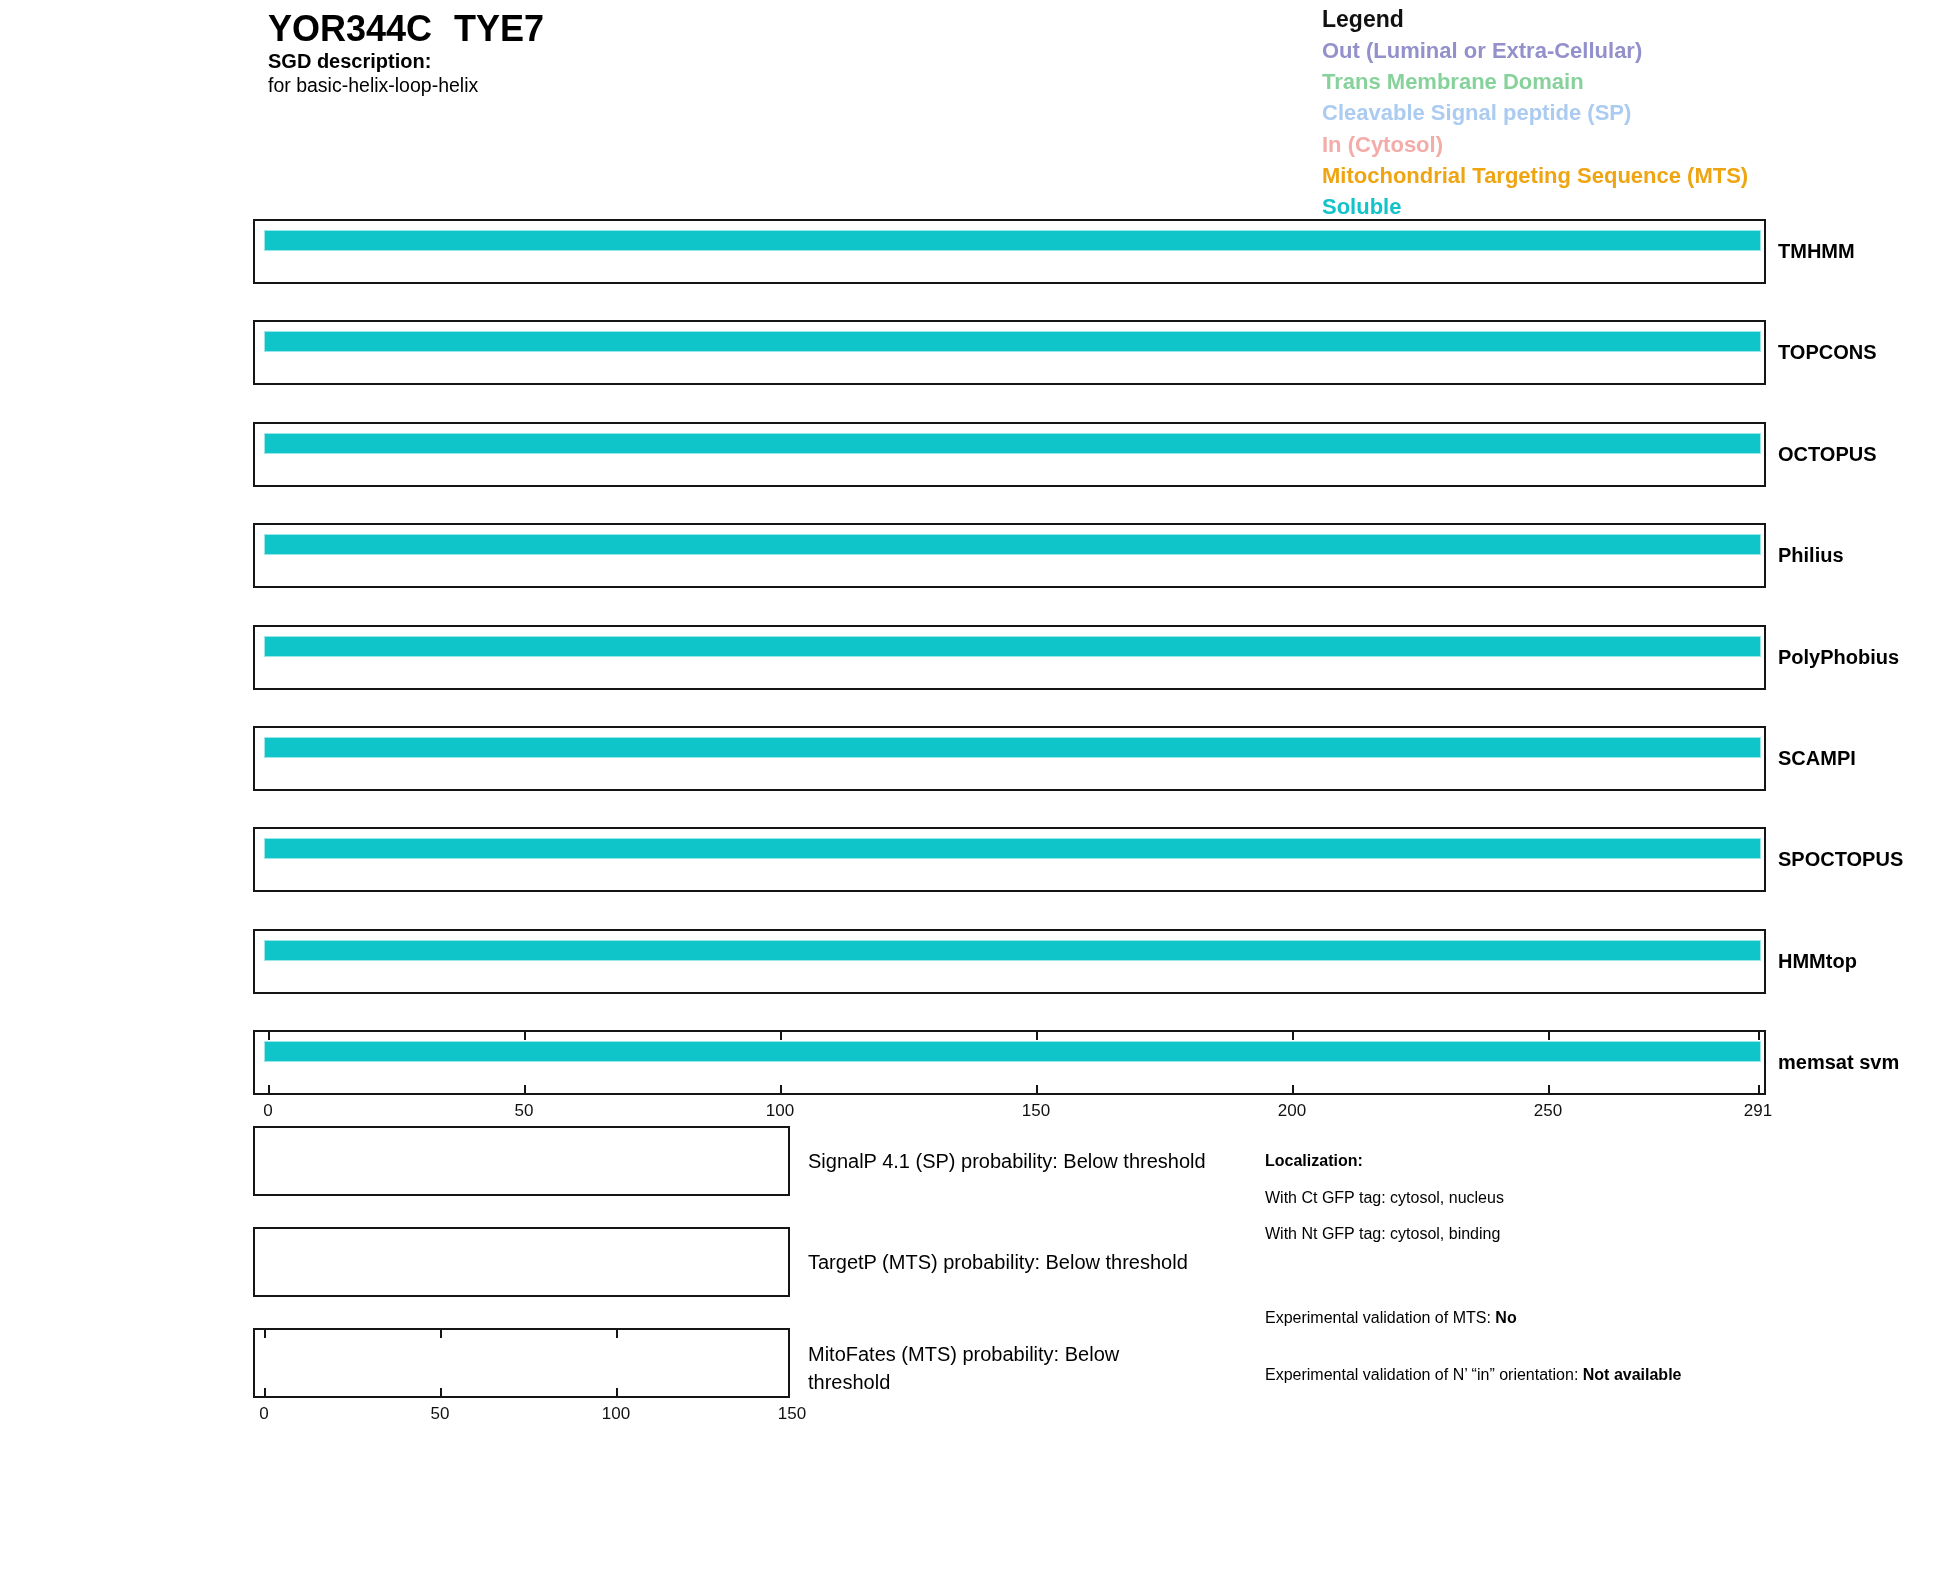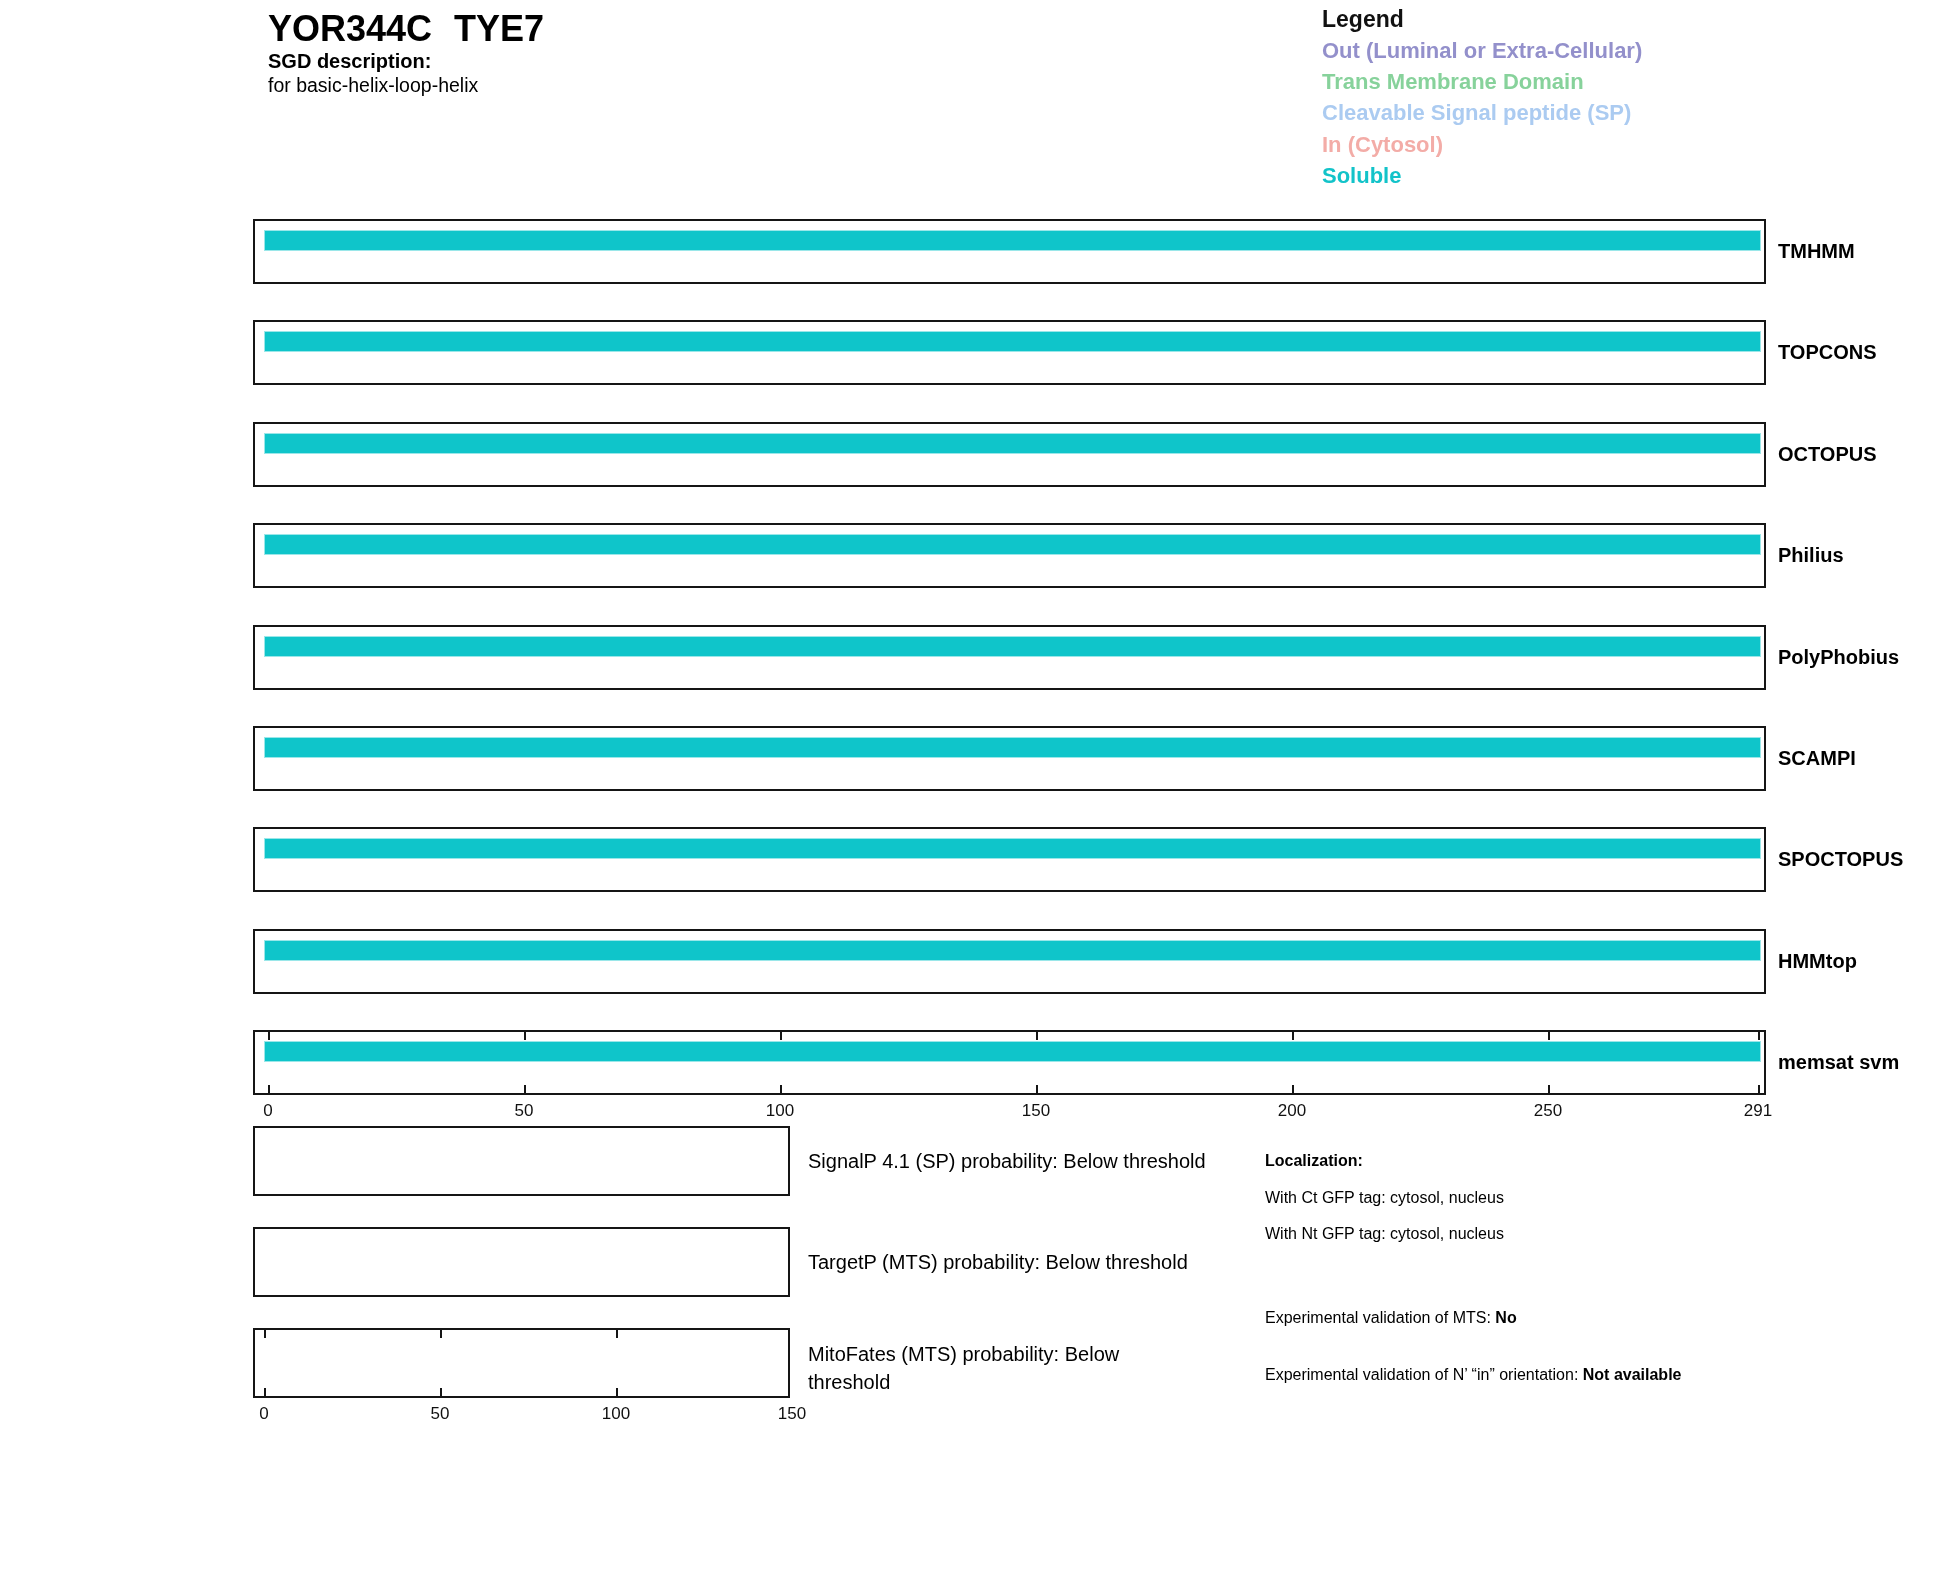--- a/index.html
+++ b/index.html
@@ -38,20 +38,21 @@
       <div>for basic-helix-loop-helix</div>
     </div>
 
   <div class="legend">
     <div class="legend-title">Legend</div>
     <div id="legend-items">
         <div class="legend-item" style="color: rgb(147, 144, 203);">Out (Luminal or Extra-Cellular)</div>
         <div class="legend-item" style="color: rgb(135, 210, 155);">Trans Membrane Domain</div>
         <div class="legend-item" style="color: rgb(171, 203, 241);">Cleavable Signal peptide (SP)</div>
         <div class="legend-item" style="color: rgb(243, 172, 167);">In (Cytosol)</div>
+        <div class="legend-item" style="color: rgb(239, 165, 18);">Mitochondrial Targeting Sequence (MTS)</div>
         <div class="legend-item" style="color: rgb(18, 195, 201);">Soluble</div>
       </div>
   </div>
 
   <div id="tracks">
       <div class="track-box" style="left: 253px; top: 219px; width: 1513px; height: 65px;">
         <div class="track-bar" style="width: 1495px; height: 19px; background: rgb(15, 197, 202);"></div>
       </div>
       <div class="track-label" style="left: 1778px; top: 219px; height: 65px;">TMHMM</div>
       <div class="track-box" style="left: 253px; top: 320px; width: 1513px; height: 65px;">
@@ -129,17 +130,17 @@
     </div>
   <div id="mito-axis">
       <div class="axis-label" style="left: 264px; top: 1404px;">0</div>
       <div class="axis-label" style="left: 440px; top: 1404px;">50</div>
       <div class="axis-label" style="left: 616px; top: 1404px;">100</div>
       <div class="axis-label" style="left: 792px; top: 1404px;">150</div>
     </div>
 
   <div class="loc-line bold" style="left:1265px;top:1146px;">Localization:</div>
   <div class="loc-line" style="left:1265px;top:1183px;">With Ct GFP tag: cytosol, nucleus</div>
-  <div class="loc-line" style="left:1265px;top:1219px;">With Nt GFP tag: cytosol, nucleus</div>
+  <div class="loc-line" style="left:1265px;top:1219px;">With Nt GFP tag: cytosol, binding</div>
   <div class="loc-line" style="left:1265px;top:1303px;"><span>Experimental validation of MTS: </span><span class="bold">No</span></div>
   <div class="loc-line" style="left:1265px;top:1360px;width:490px;"><span>Experimental validation of N’ “in” orientation: </span><span class="bold">Not available</span></div>
 
 </div>
 
 </body></html>

